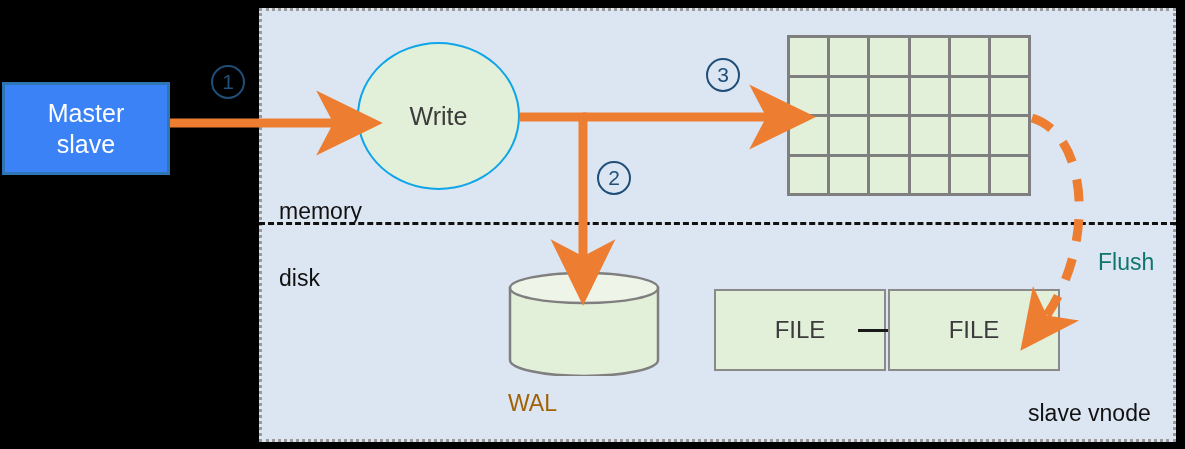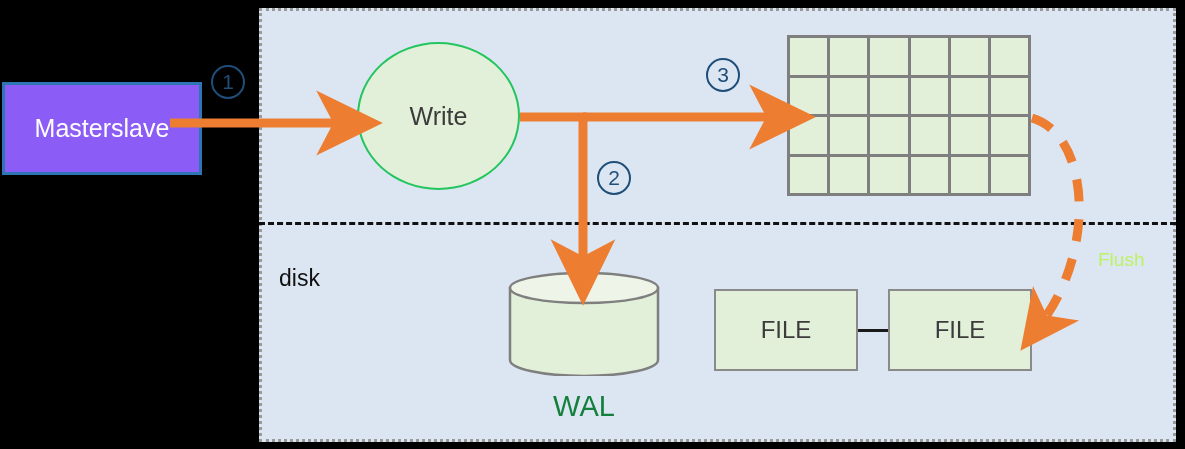--- a/index.html
+++ b/index.html
@@ -33,44 +33,44 @@
     background: #dce6f2;
     border: 3px dotted #9a9a9a;
     box-sizing: border-box;
   }
 
   
   .master-box {
     position: absolute;
     left: 2px;
     top: 82px;
-    width: 200px;
+    width: 168px;
     height: 93px;
-    background: #8b5cf6;
+    background: #3b82f6;
     border: 3px solid #2e75b6;
     box-sizing: border-box;
     display: flex;
-    flex-direction: row;
+    flex-direction: column;
     align-items: center;
     justify-content: center;
     color: #ffffff;
     font-size: 25px;
     line-height: 1.22;
   }
 
   
   .write-circle {
     position: absolute;
     left: 357px;
     top: 42px;
     width: 163px;
     height: 148px;
     border-radius: 50%;
     background: #e2efd9;
-    border: 2px solid #22c55e;
+    border: 2px solid #0ea5e9;
     box-sizing: border-box;
     display: flex;
     align-items: center;
     justify-content: center;
     font-size: 25px;
     color: #3b3b3b;
   }
 
   
   .mem-grid {
@@ -97,30 +97,29 @@
     left: 508px;
     top: 272px;
     width: 152px;
     height: 104px;
   }
   .wal-label {
     position: absolute;
     left: 508px;
     top: 390px;
     width: 152px;
-    text-align: center;
-    font-size: 29px;
-    color: #15803d;
+    font-size: 23px;
+    color: #a16207;
   }
 
   
   .file-box {
     position: absolute;
     top: 289px;
-    width: 144px;
+    width: 172px;
     height: 82px;
     background: #e2efd9;
     border: 2px solid #8a8a8a;
     box-sizing: border-box;
     display: flex;
     align-items: center;
     justify-content: center;
     font-size: 24px;
     color: #3b3b3b;
   }
@@ -163,22 +162,22 @@
     position: absolute;
     left: 1028px;
     top: 400px;
     font-size: 23px;
     color: #111111;
   }
   .lbl-flush {
     position: absolute;
     left: 1098px;
     top: 249px;
-    font-size: 19px;
-    color: #bef264;
+    font-size: 23px;
+    color: #0f766e;
   }
 
   
   .step-marker {
     position: absolute;
     width: 34px;
     height: 34px;
     border: 2.5px solid #1f4e79;
     border-radius: 50%;
     color: #1f4e79;
@@ -208,20 +207,21 @@
 <div id="canvas">
 
   <div class="master-box">
     <span>Master</span>
     <span>slave</span>
   </div>
 
   <div class="vnode-panel"></div>
 
   <div class="divider-line"></div>
+  <div class="lbl-memory">memory</div>
   <div class="lbl-disk">disk</div>
 
   <div class="write-circle">
     <span>Write</span>
   </div>
 
   <div class="mem-grid">
     <div class="mem-cell"></div>
     <div class="mem-cell"></div>
     <div class="mem-cell"></div>
@@ -280,20 +280,21 @@
 
     <line x1="583" y1="117" x2="778" y2="117" stroke="#ed7d31" stroke-width="9" marker-end="url(#ah)"></line>
 
     <line x1="583" y1="113" x2="583" y2="268" stroke="#ed7d31" stroke-width="9" marker-end="url(#ah)"></line>
 
     <path d="M1032,118 C1090,135 1096,250 1042,322" stroke="#ed7d31" stroke-width="9" fill="none" stroke-dasharray="22 18" stroke-linecap="butt" marker-end="url(#ah-dash)"></path>
   </svg>
 
   <div class="lbl-flush">Flush</div>
 
+  <div class="lbl-slave">slave vnode</div>
 
   <div class="step-marker step-1">
     <span>1</span>
   </div>
   <div class="step-marker step-2">
     <span>2</span>
   </div>
   <div class="step-marker step-3">
     <span>3</span>
   </div>

